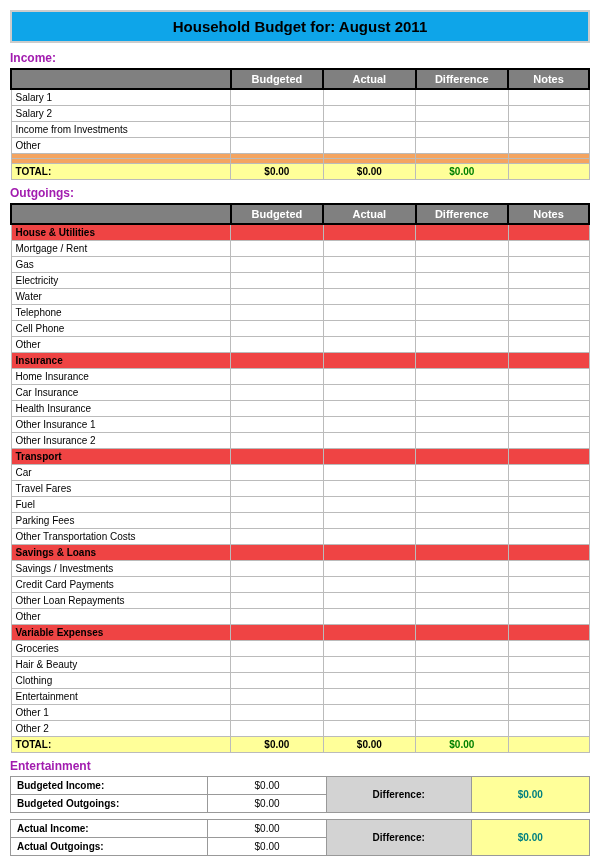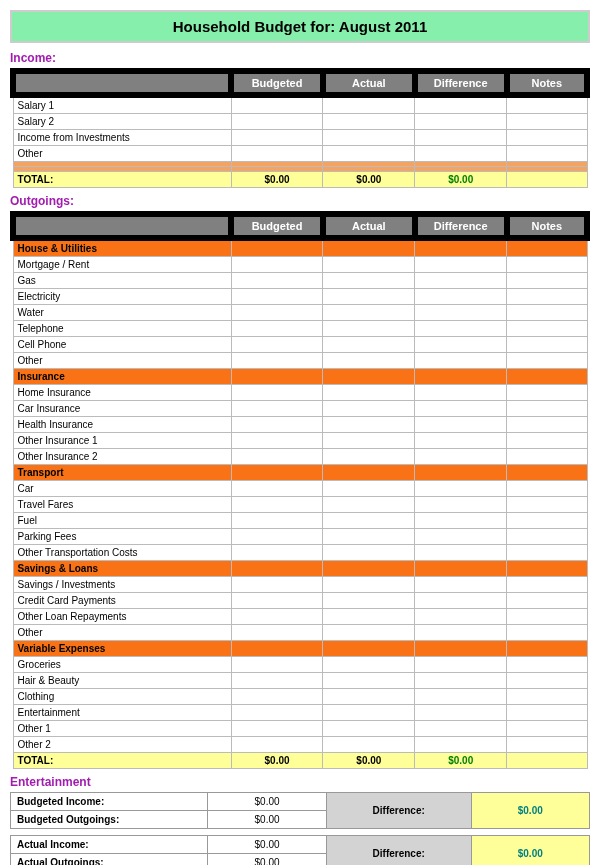--- a/index.html
+++ b/index.html
@@ -6,21 +6,21 @@
     body {
       font-family: Arial, sans-serif;
       font-size: 11px;
       background: #fff;
       width: 600px;
       min-height: 865px;
       padding: 10px;
     }
 
     .title-box {
-      background: #86efac;
+      background: #0ea5e9;
       border: 2px solid #ccc;
       text-align: center;
       font-size: 15px;
       font-weight: bold;
       padding: 6px;
       margin-bottom: 8px;
     }
 
     .section-label {
       color: #a21caf;
@@ -34,37 +34,37 @@
       border-collapse: collapse;
       margin-bottom: 6px;
     }
 
     th {
       background: #808080;
       color: #fff;
       font-weight: bold;
       text-align: center;
       padding: 3px 4px;
-      border: 6px solid #000000;
+      border: 2px solid #000000;
       font-size: 11px;
     }
 
     td {
       border: 1px solid #bbb;
       padding: 2px 4px;
       font-size: 10px;
     }
 
     .col-label { width: 38%; }
     .col-budgeted { width: 16%; text-align: center; }
     .col-actual { width: 16%; text-align: center; }
     .col-diff { width: 16%; text-align: center; }
     .col-notes { width: 14%; }
 
-    .row-orange { background: #f97316; font-weight: bold; padding-left: 40px; }
+    .row-orange { background: #ef4444; font-weight: bold; padding-left: 40px; }
     .row-white { background: #fff; }
     .row-total { background: #ffff99; font-weight: bold; }
     .row-empty { background: #f4a460; }
 
     .val-green { color: #008000; font-weight: bold; }
     .afford-table { width: 100%; border-collapse: collapse; }
     .afford-table td {
       border: 1px solid #999;
       padding: 3px 6px;
       font-size: 10px;

